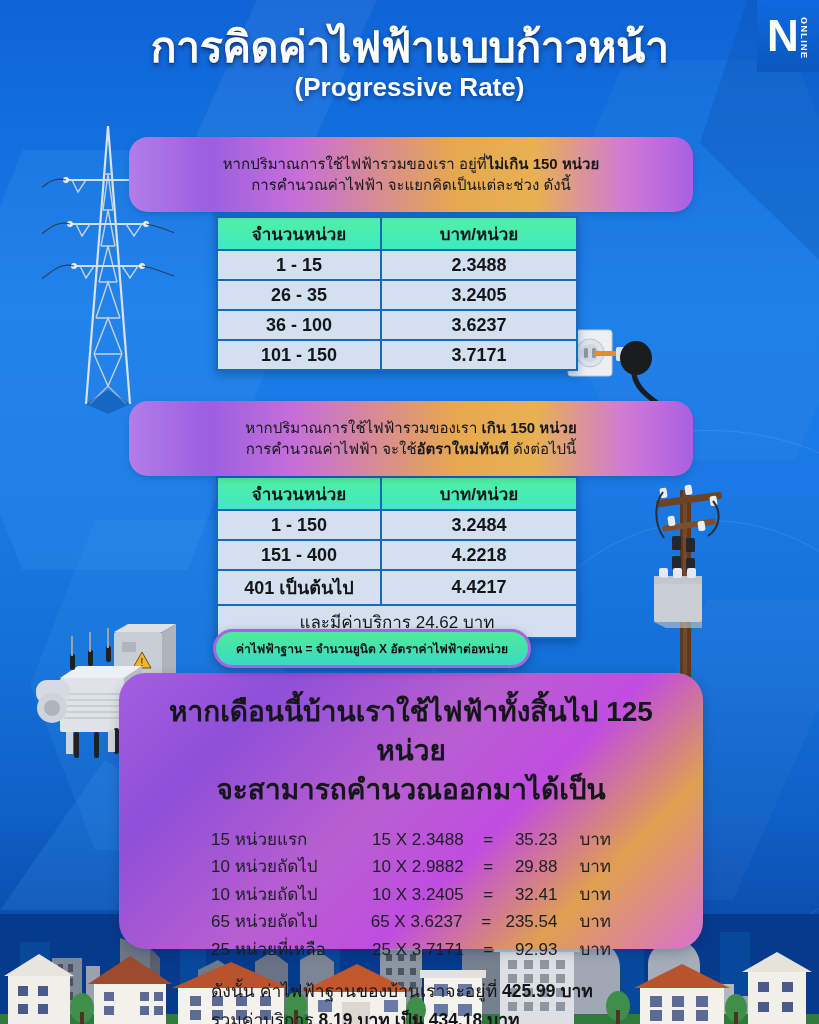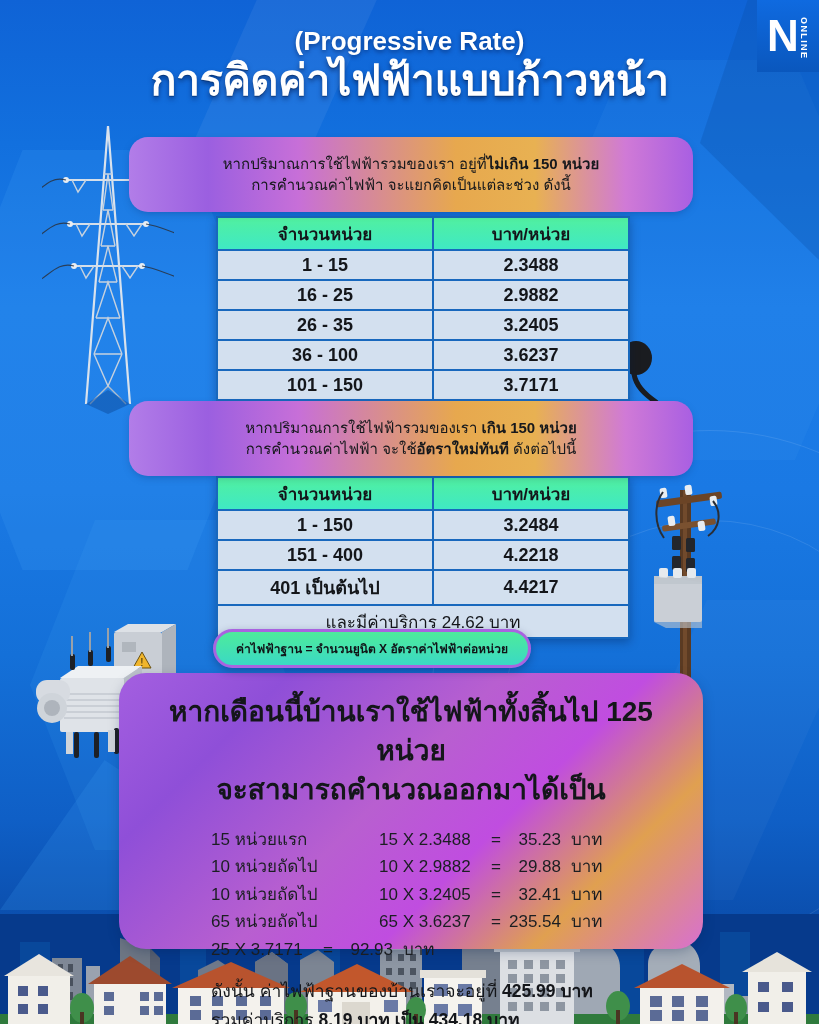--- a/index.html
+++ b/index.html
@@ -93,21 +93,21 @@
     background: linear-gradient(180deg,#51f0a0 0%, #3fe9c4 100%);
     font-size: 17px; height: 30px; padding: 2px 6px;
   }
   .rate-table td {
     background: #d3e0ef;
     font-size: 18px; height: 30px; padding: 2px 6px;
   }
   .rate-table td.service-note {
     font-size: 17px; font-weight: 500; background: #d3e0ef; margin-top: 40px;
   }
-  .col-units  { width: 216px; }
+  .col-units  { width: 164px; }
   .col-rate   { width: 196px; }
 
   
   #formula-pill {
     position: absolute; z-index: 26;
     background: linear-gradient(180deg,#4eeb9b 0%, #3ad9c4 100%);
     border: 3px solid #a963e0;
     border-radius: 22px;
     padding: 7px 20px;
     color: #101316; font-size: 12px; font-weight: 800;
@@ -126,21 +126,21 @@
     content:""; position:absolute; inset:-3px; border-radius:27px; z-index:-1;
     background: linear-gradient(135deg,#a45fe0 0%, #8f4fd8 20%, #b85fd0 45%, #c04de0 62%, #e0a050 80%, #d870d0 100%);
   }
   #example-heading {
     text-align:center; padding: 16px 10px 4px;
     font-size: 28px; font-weight: 800; color: #14161a; line-height: 1.4;
   }
   #calc-rows { margin: 12px auto 0; width: 400px; }
   .calc-row {
     display: flex; align-items: baseline;
-    font-size: 17px; color: #1b1e22; line-height: 1.62;
+    font-size: 17px; color: #1b1e22; line-height: 1.62; gap: 12px;
   }
   .calc-row .label { width: 168px; }
   .calc-row .expr  { width: 112px; }
   .calc-row .eq    { width: 14px; text-align: left; }
   .calc-row .amt   { width: 66px; text-align: right; padding-right: 10px; }
   .calc-row .unit  { width: 34px; }
   #summary { margin: 14px auto 0; width: 400px; }
   .summary-line {
     font-size: 17.5px; color: #14161a; line-height: 1.62;
   }
@@ -166,22 +166,22 @@
   <div class="softcircle" style="left:500px; top:520px; width:420px; height:420px;"></div>
   <div class="bgpoly" style="left:0; top:760px; width:190px; height:150px; clip-path:polygon(0 100%,55% 0,100% 38%,100% 100%);"></div>
   <div class="bgpoly dark" style="left:700px; top:0; width:119px; height:260px; clip-path:polygon(40% 0,100% 0,100% 100%,0 55%);"></div>
 
   <div id="logo">
     <span class="n">N</span>
     <span class="online">ONLINE</span>
   </div>
 
   <div id="title-block">
+    <div id="main-title">การคิดค่าไฟฟ้าแบบก้าวหน้า</div>
     <div id="subtitle">(Progressive Rate)</div>
-    <div id="main-title">การคิดค่าไฟฟ้าแบบก้าวหน้า</div>
   </div>
 
   <svg class="illus" style="left:42px; top:118px; width:132px; height:296px;" viewBox="0 0 132 296">
     <g stroke="#cfd6de" stroke-width="1.4" fill="none" opacity=".95">
       <path d="M66 8 L44 286 M66 8 L88 286" stroke="#e3e8ee" stroke-width="2.2"></path>
       <path d="M48 286 L66 268 L84 286" stroke="#b9c2cc"></path>
       <path d="M52 236 L80 236 M54 200 L78 200 M57 164 L75 164 M59 128 L73 128 M61 92 L71 92 M62 56 L70 56"></path>
       <path d="M52 236 L66 200 L80 236 M54 200 L66 164 L78 200 M57 164 L66 128 L75 164 M59 128 L66 92 L73 128 M61 92 L66 56 L71 92"></path>
       <path d="M52 236 L66 268 L80 236"></path>
       <path d="M24 62 L108 62 M28 106 L104 106 M32 148 L100 148" stroke="#dfe5eb" stroke-width="2"></path>
@@ -231,24 +231,20 @@
     <thead>
       <tr>
         <th class="col-units">จำนวนหน่วย</th>
         <th class="col-rate">บาท/หน่วย</th>
       </tr>
     </thead>
     <tbody>
       <tr>
         <td>1 - 15</td>
         <td>2.3488</td>
-      </tr>
-      <tr>
-        <td>16 - 25</td>
-        <td>2.9882</td>
       </tr>
       <tr>
         <td>26 - 35</td>
         <td>3.2405</td>
       </tr>
       <tr>
         <td>36 - 100</td>
         <td>3.6237</td>
       </tr>
       <tr>
@@ -395,20 +391,21 @@
         <span class="unit">บาท</span>
       </div>
       <div class="calc-row">
         <span class="label">65 หน่วยถัดไป</span>
         <span class="expr">65 X 3.6237</span>
         <span class="eq">=</span>
         <span class="amt">235.54</span>
         <span class="unit">บาท</span>
       </div>
       <div class="calc-row">
+        <span class="label">25 หน่วยที่เหลือ</span>
         <span class="expr">25 X 3.7171</span>
         <span class="eq">=</span>
         <span class="amt">92.93</span>
         <span class="unit">บาท</span>
       </div>
     </div>
 
     <div id="summary">
       <div class="summary-line">
         <span>ดังนั้น ค่าไฟฟ้าฐานของบ้านเราจะอยู่ที่ </span><b>425.99 บาท</b>

